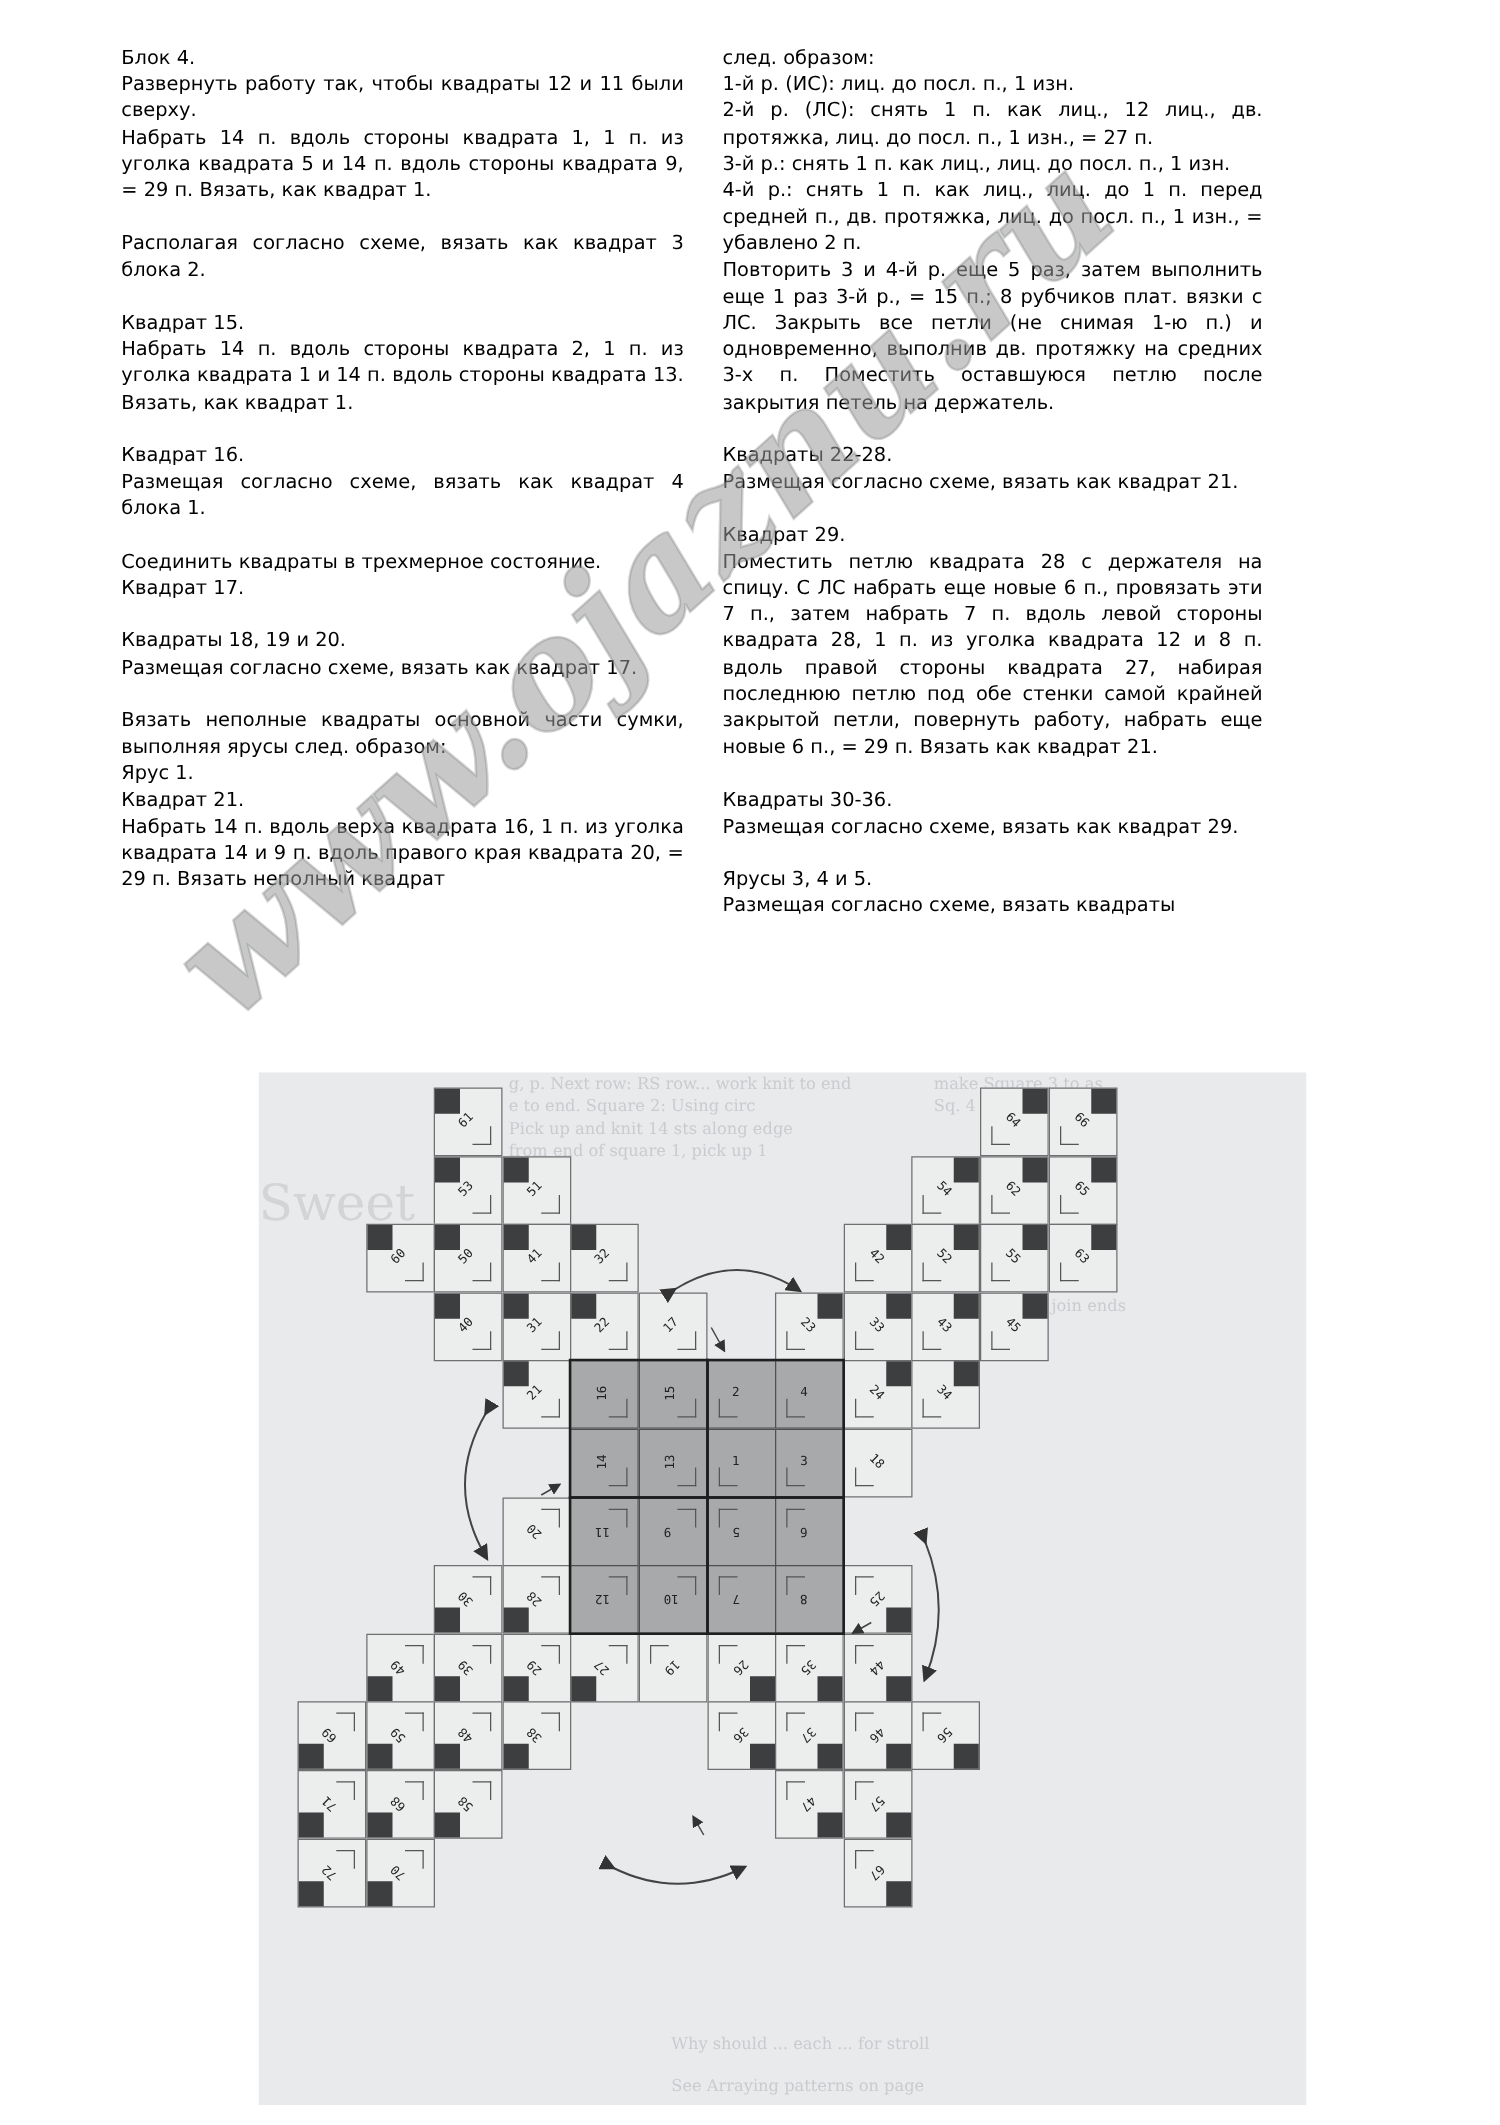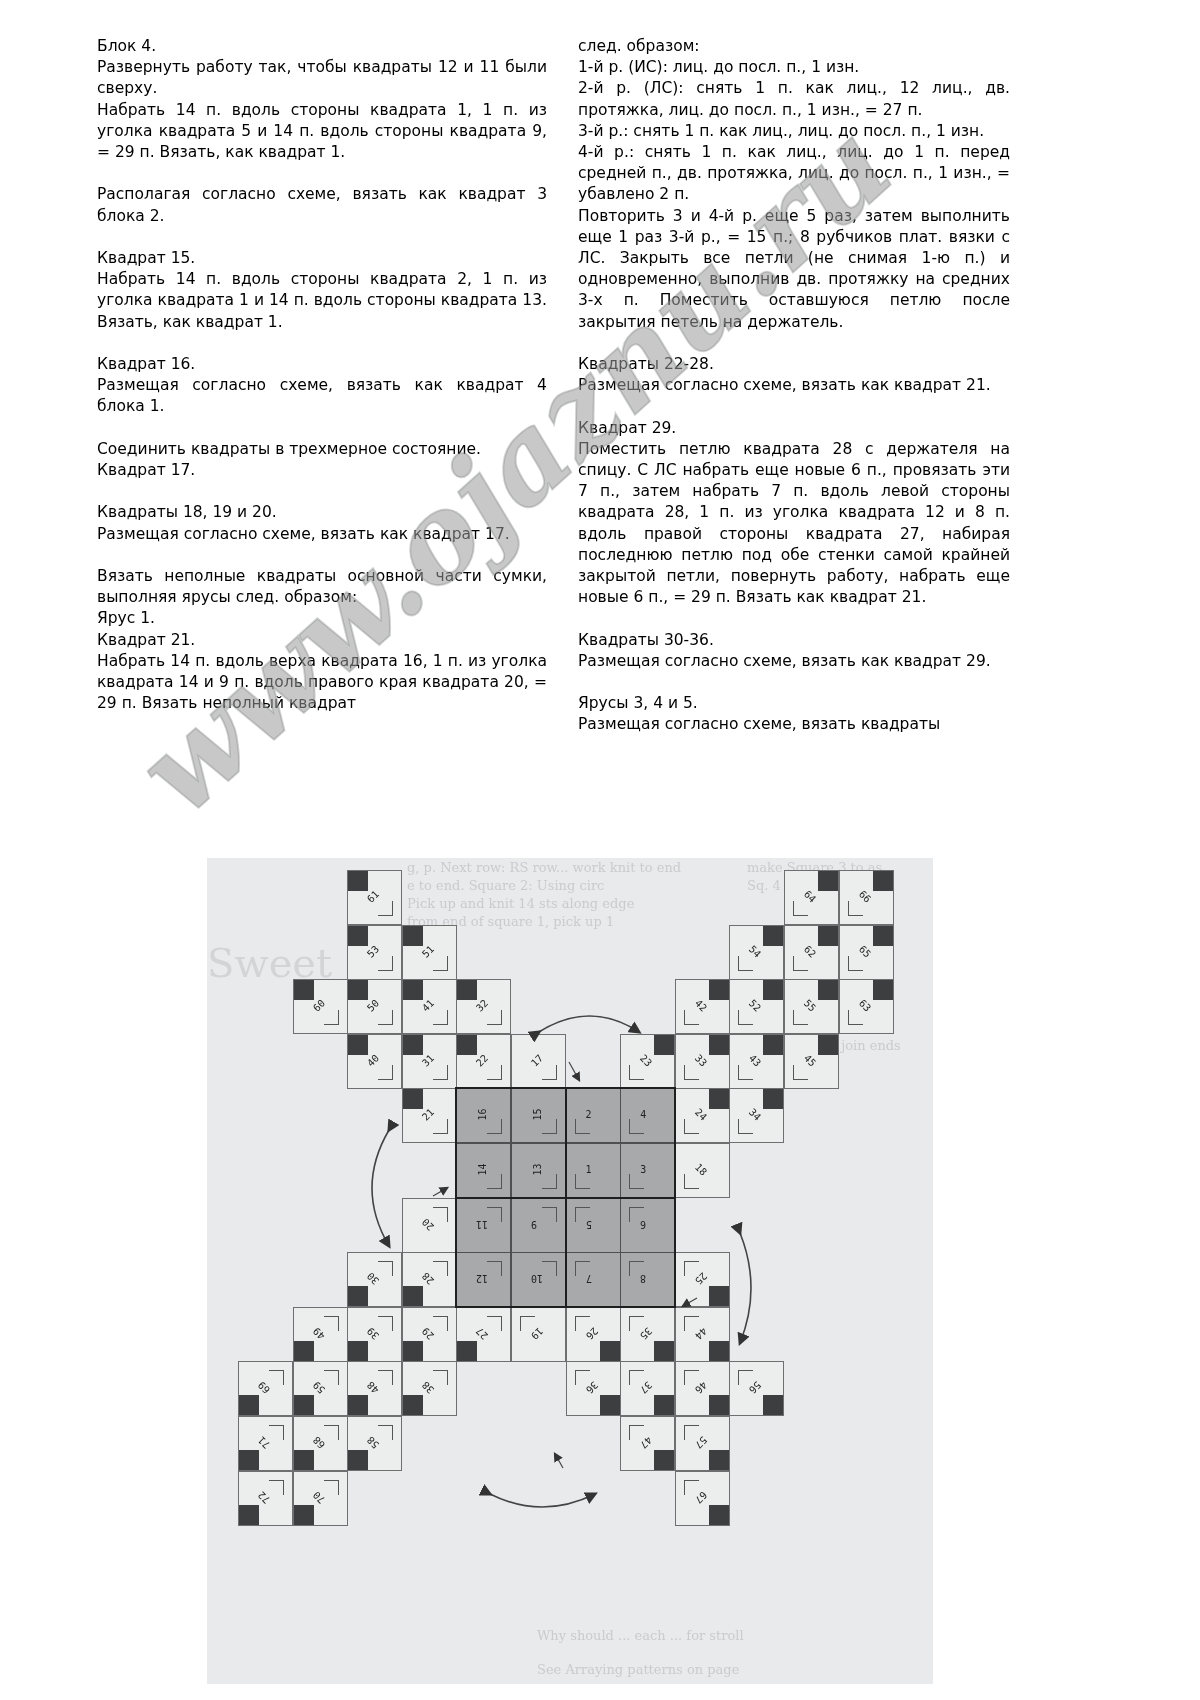--- a/index.html
+++ b/index.html
@@ -4,21 +4,21 @@
 <style>
   html, body { margin:0; padding:0; }
   body { width:1200px; height:1700px; background:#ffffff; position:relative; overflow:hidden;
          font-family:"DejaVu Sans", sans-serif; color:#000; }
   .col { position:absolute; top:36px; font-size:15.5px; line-height:21.2px; text-align:justify; }
   .col.left { left:97px; width:450px; }
   .col.right { left:578px; width:432px; }
   .col p { margin:0; }
   .col .gap { height:21.2px; }
   .watermark { position:absolute; left:95px; top:60px; width:900px; height:780px; pointer-events:none; }
-  .diagram { position:absolute; left:207px; top:858px; width:726px; height:826px; background:#e9eaec; }
+  .diagram { position:absolute; left:207px; top:858px; width:838px; height:826px; background:#e9eaec; }
   .bgtext { position:absolute; color:#c9cbce; font-family:"DejaVu Serif", serif; font-size:13px; white-space:nowrap; }
   .sq { position:absolute; width:55px; height:55px; box-sizing:border-box; border:1px solid #6e6f71; background:#eceded; }
   .sq.core { background:#a7a9ab; border-color:#4e4f51; }
   .sq .num { position:absolute; font-size:10px; color:#222; font-family:"DejaVu Sans Mono", monospace; }
   .sq .corner { position:absolute; width:14px; height:14px; border-color:#555; border-style:solid; border-width:0; }
   .sq .blk { position:absolute; width:20px; height:20px; background:#3d3e40; }
   .core-frame { position:absolute; border:2.5px solid #1f1f20; box-sizing:border-box; }
 </style>
 </head>
 <body>

